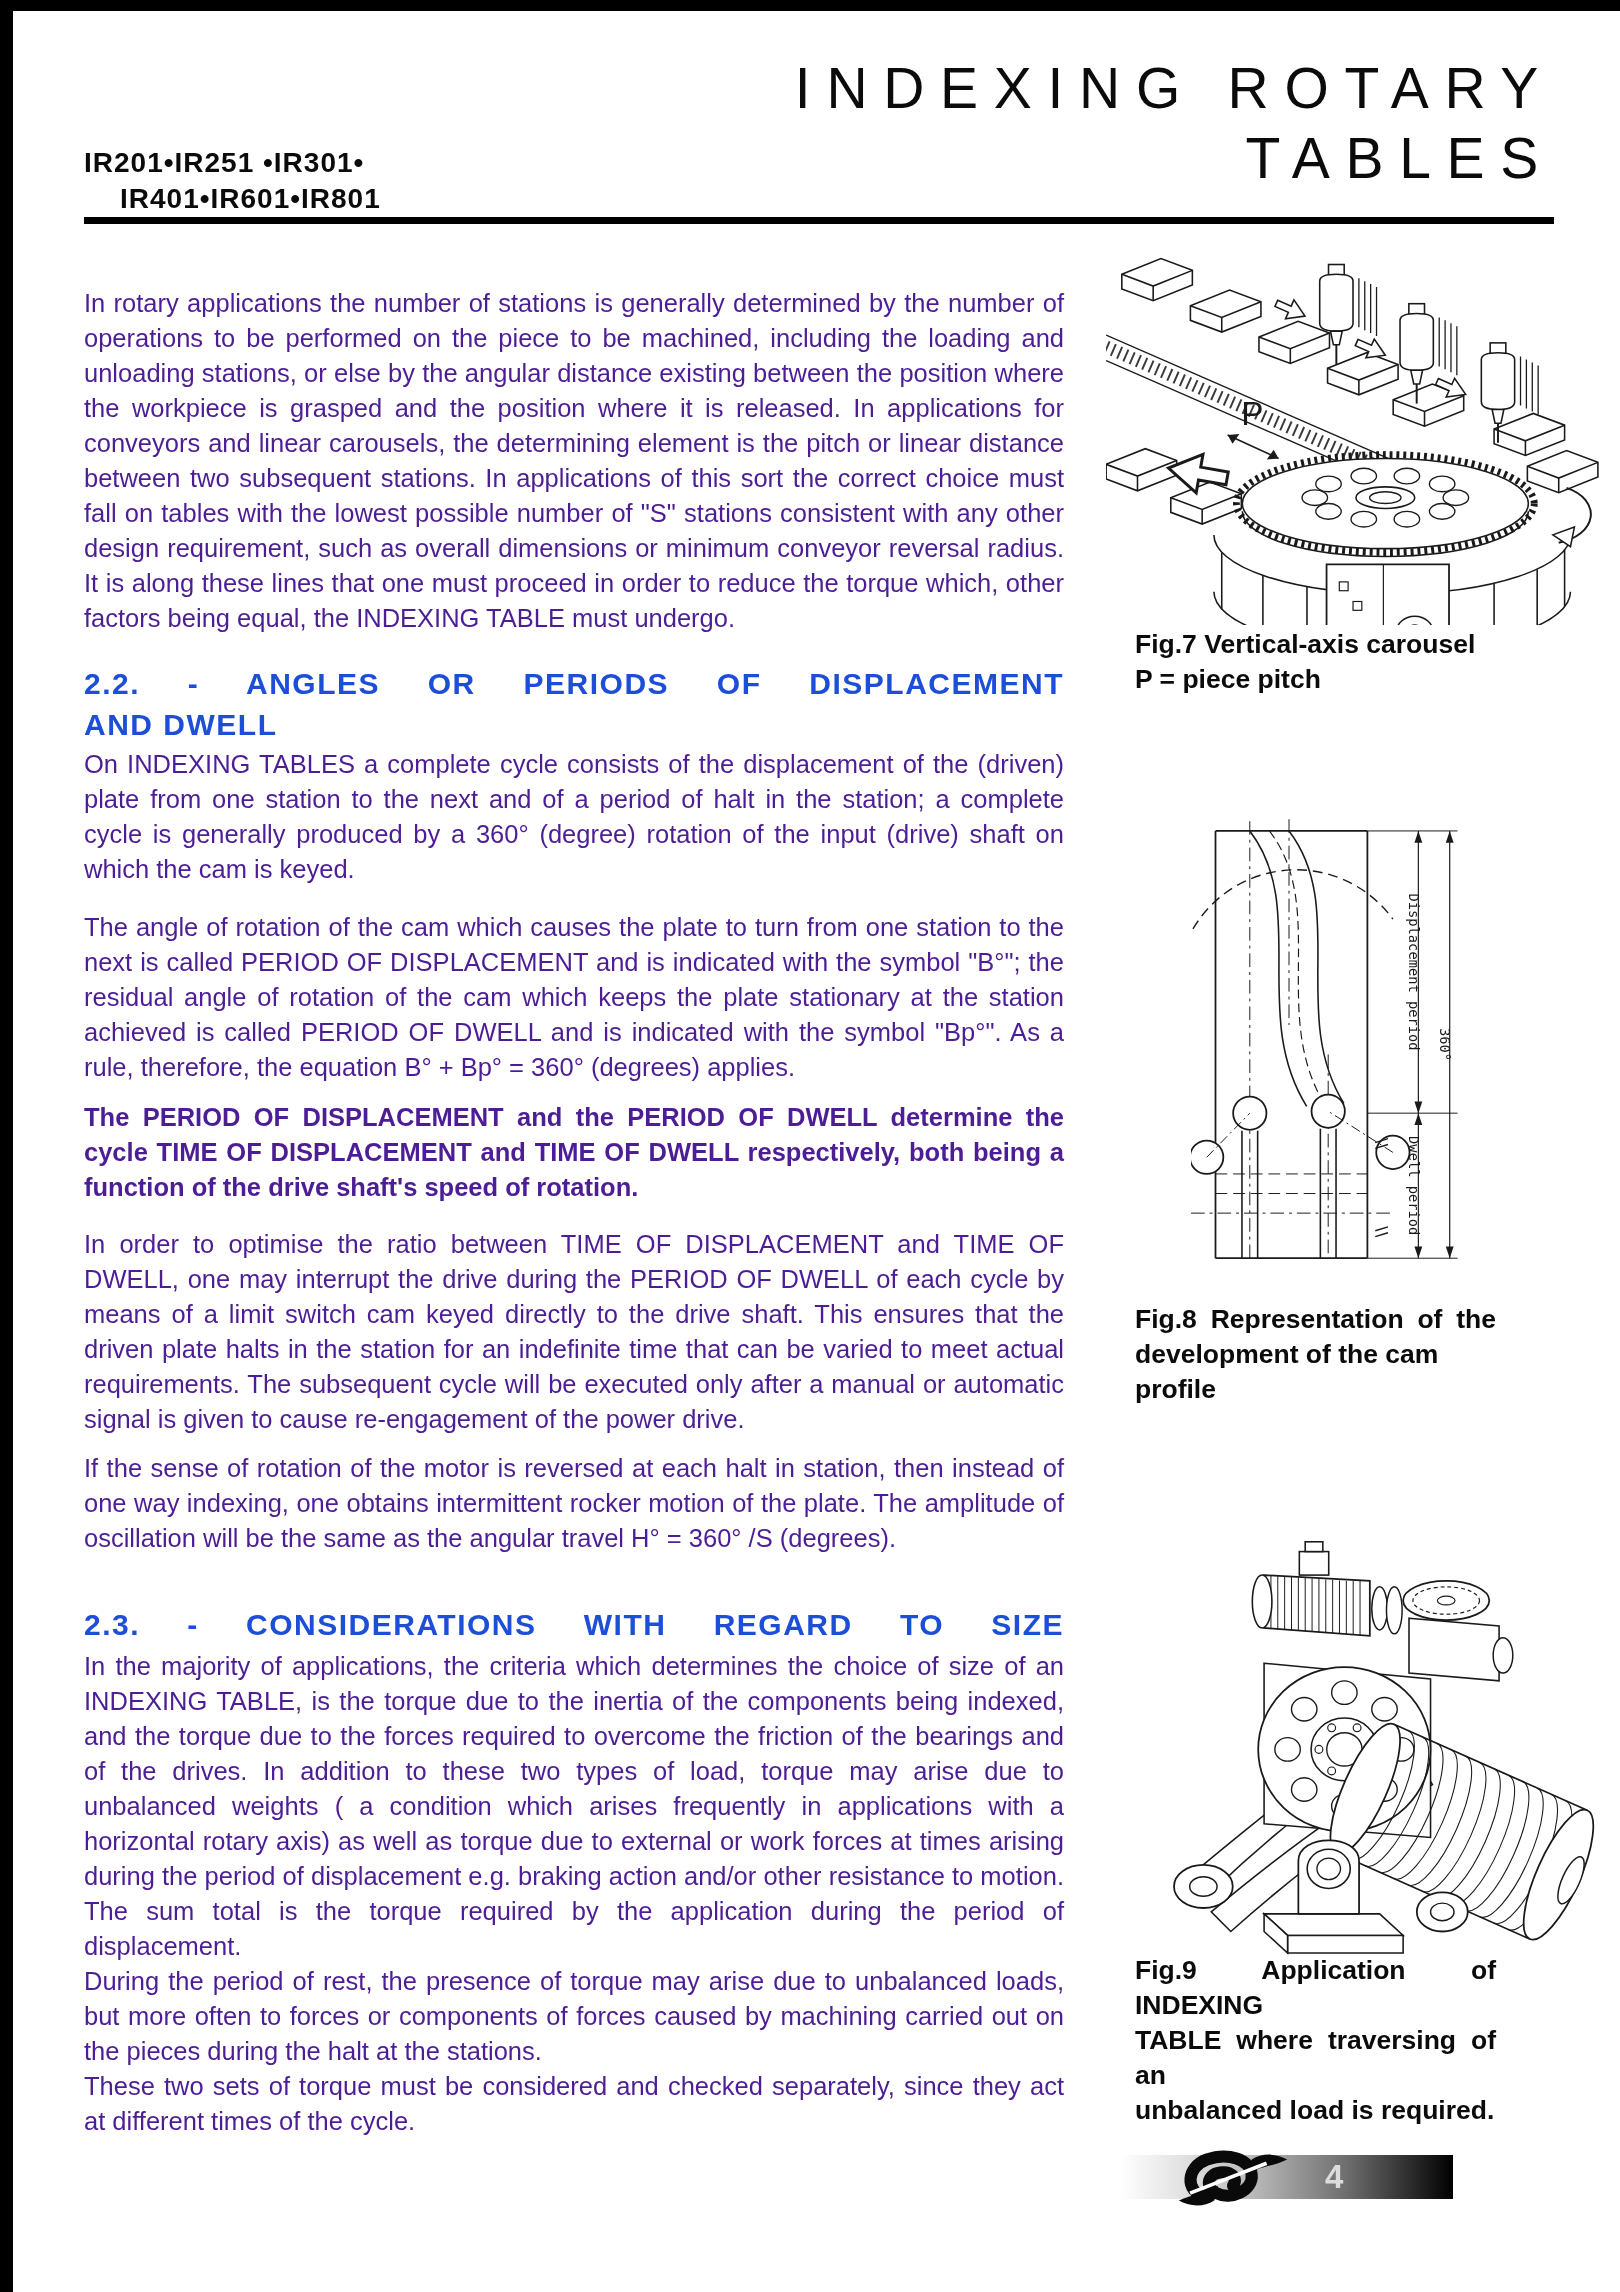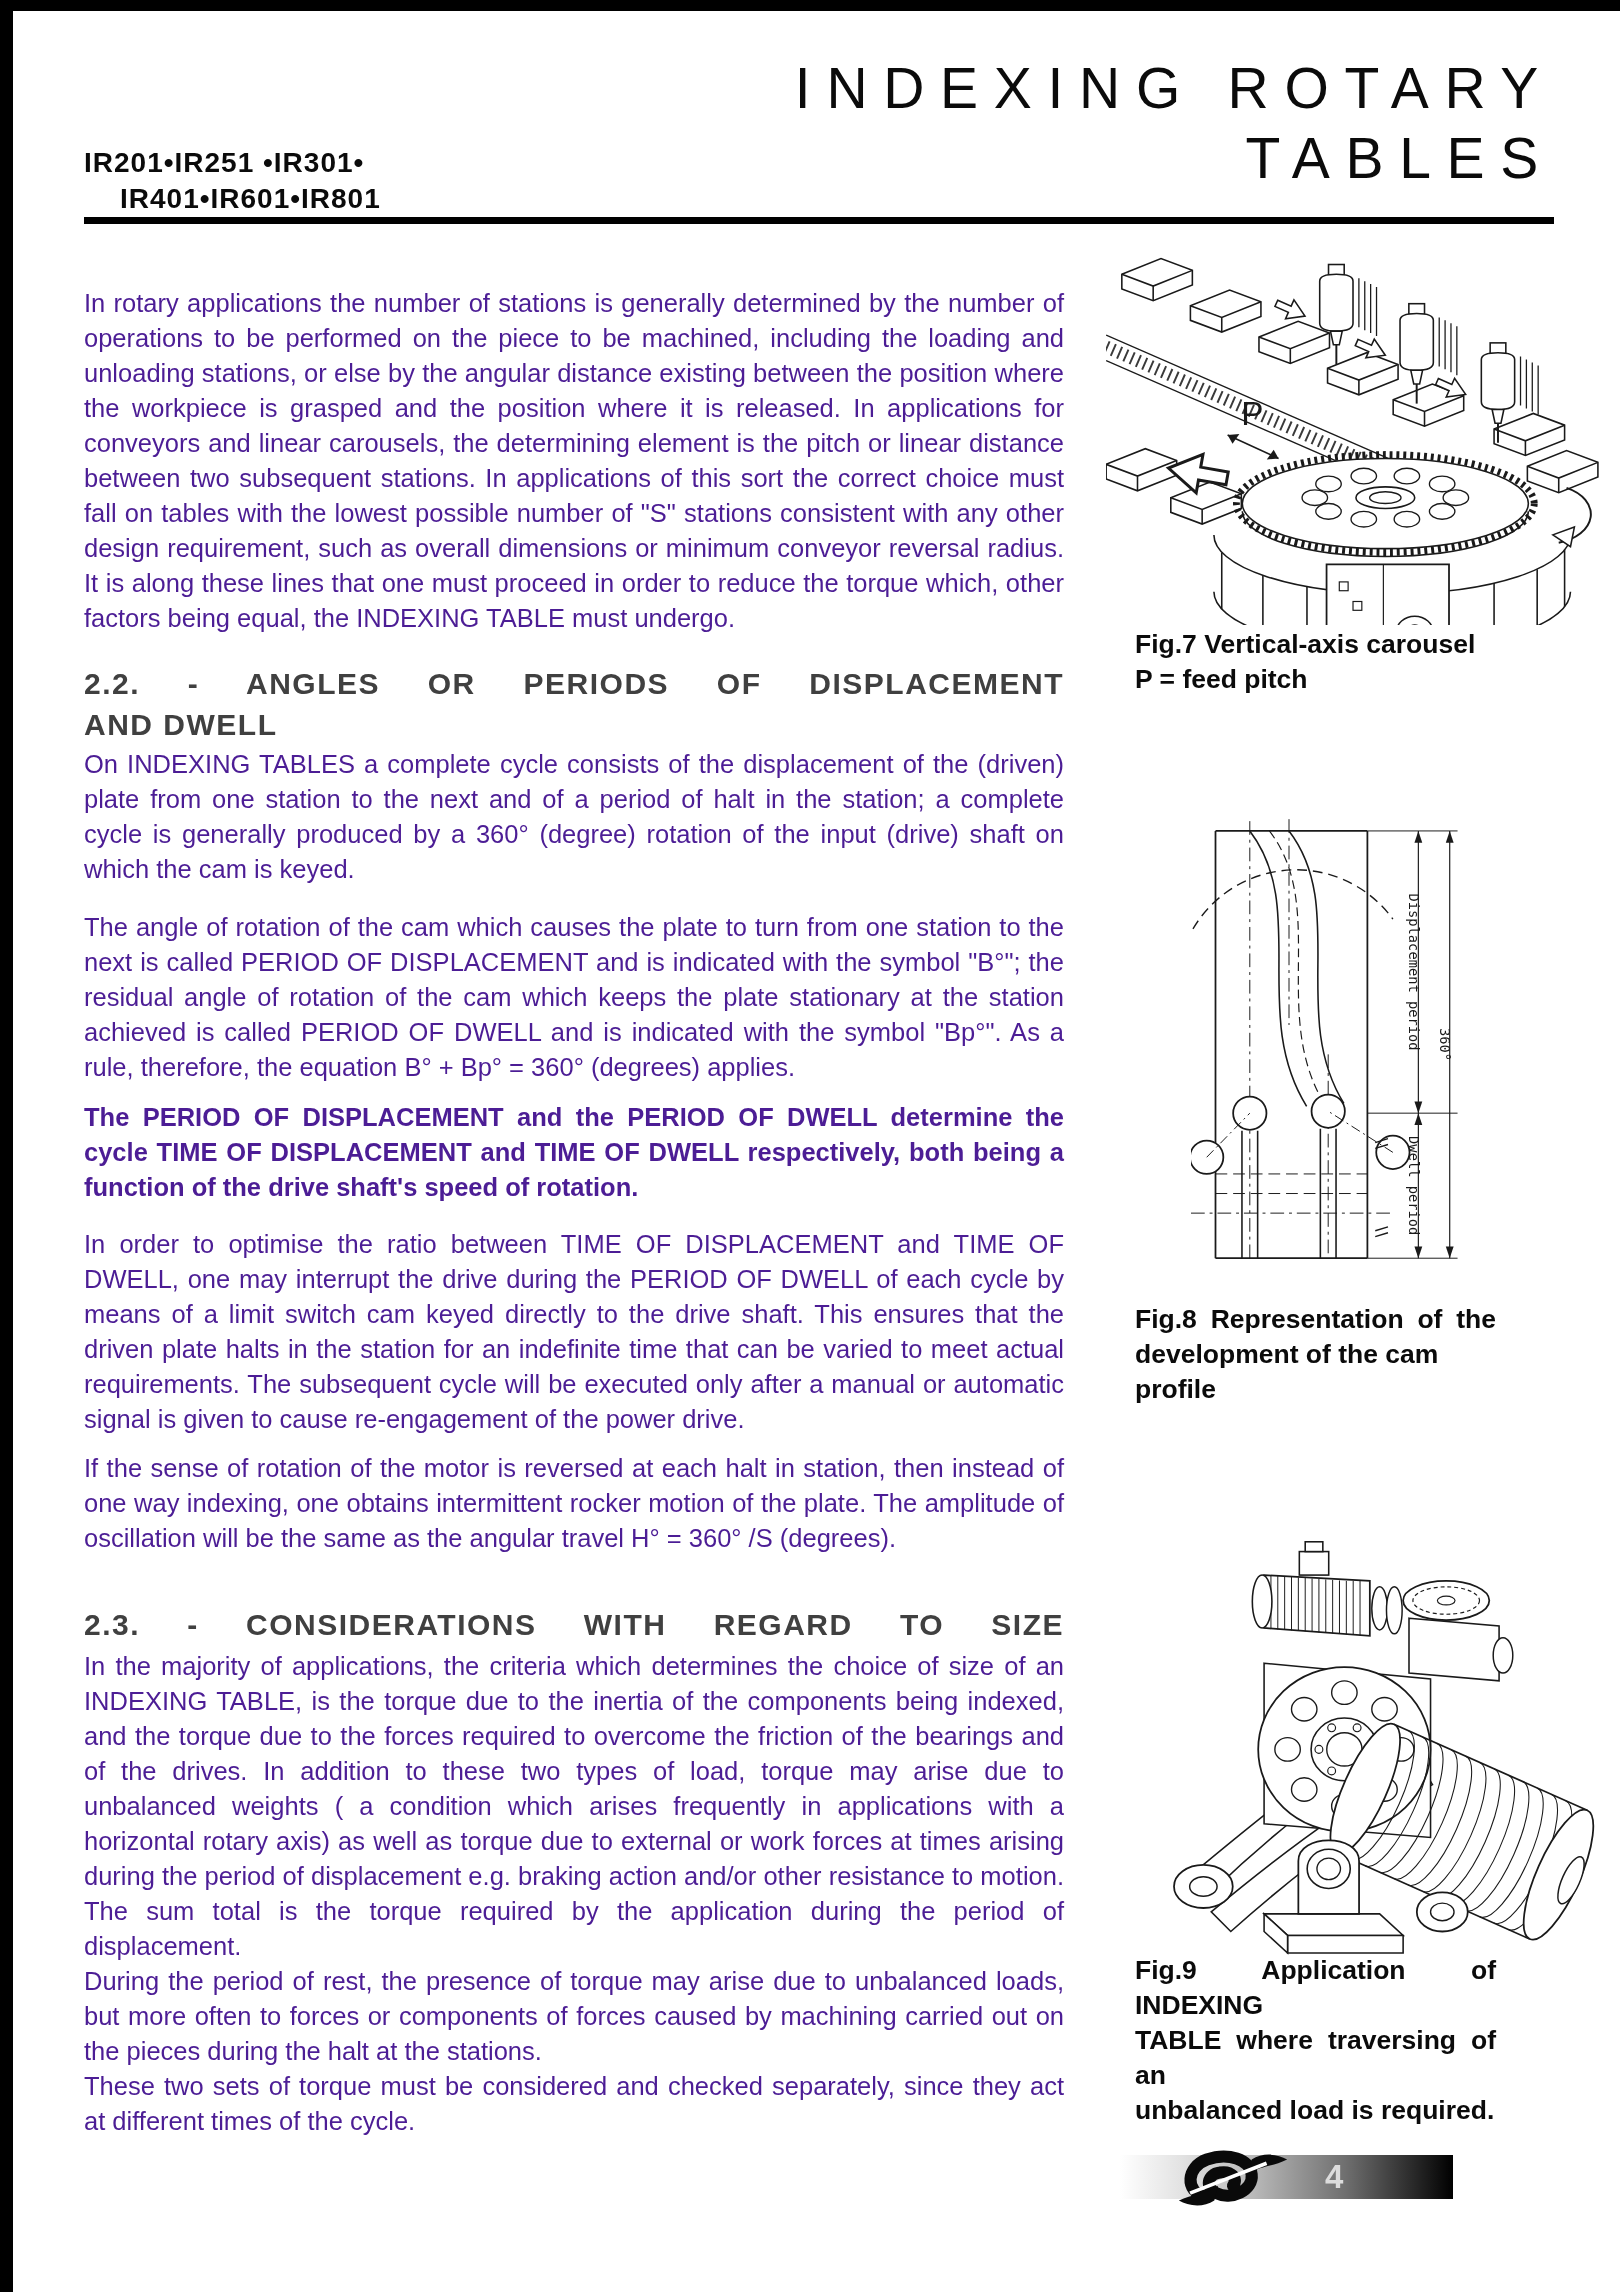--- a/index.html
+++ b/index.html
@@ -10,21 +10,21 @@
 
   .models{position:absolute;left:84px;font-size:28px;font-weight:bold;letter-spacing:1px;white-space:nowrap;}
   .title{position:absolute;right:66px;text-align:right;font-size:57px;letter-spacing:15.7px;
          font-weight:400;white-space:nowrap;}
   .rule{position:absolute;left:84px;top:217px;width:1470px;height:6.9px;background:#000;}
 
   .body-text{position:absolute;left:84px;width:980px;font-size:25.5px;line-height:35px;
              text-align:justify;color:#4c1d95;}
   .body-text p{margin:0;}
   .sec-head{position:absolute;left:84px;width:980px;font-size:30px;line-height:41px;
-            font-weight:bold;color:#404040;letter-spacing:1.5px;}
+            font-weight:bold;color:#1d4ed8;letter-spacing:1.5px;}
   .h-line{text-align:justify;}
   .stretch{text-align:justify;text-align-last:justify;}
 
   .caption{position:absolute;left:1135px;width:361px;font-size:26.5px;line-height:35px;font-weight:bold;}
   .cap-line{text-align:left;}
   .cap-line.stretch{text-align:justify;text-align-last:justify;}
 
   .fig{position:absolute;}
   .fig svg{display:block;}
 
@@ -142,21 +142,21 @@
       <ellipse cx="315" cy="400" rx="9" ry="8" fill="#fff" stroke="#1a1a1a" stroke-width="1.3"></ellipse>
       <rect x="238" y="348" width="9" height="9" fill="none" stroke="#1a1a1a" stroke-width="1.2"></rect>
       <rect x="252" y="368" width="9" height="9" fill="none" stroke="#1a1a1a" stroke-width="1.2"></rect>
 
       <path d="M470 252 a44 30 0 0 1 -8 56" fill="none" stroke="#1a1a1a" stroke-width="2"></path>
       <polygon points="456,300 474,312 478,292" fill="#fff" stroke="#1a1a1a" stroke-width="1.6"></polygon>
     </svg>
   </div>
   <div class="caption" style="top:627px;width:382px;">
     <div class="cap-line">Fig.7 Vertical-axis carousel</div>
-    <div class="cap-line">P = feed pitch</div>
+    <div class="cap-line">P = piece pitch</div>
   </div>
 
   <div class="fig" style="left:1191px;top:819px;">
     <svg width="294" height="458" viewBox="0 0 300 467">
 
       <path d="M2 112 A122 122 0 0 1 206 102" fill="none" stroke="#1a1a1a" stroke-width="1.4" stroke-dasharray="10 6"></path>
 
       <path d="M25 12 H180 M25 448 H180 M25 12 V448 M180 12 V448" fill="none" stroke="#1a1a1a" stroke-width="1.8"></path>
 
       <path d="M60 12 C 120 90, 60 200, 118 293" fill="none" stroke="#1a1a1a" stroke-width="1.6"></path>

